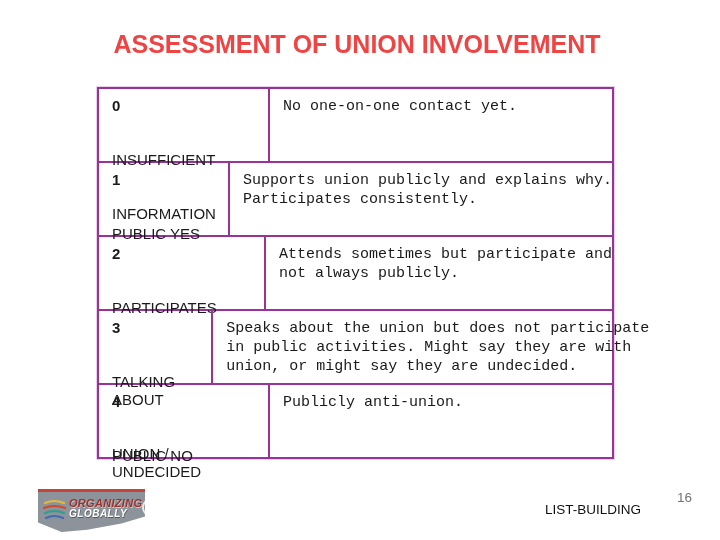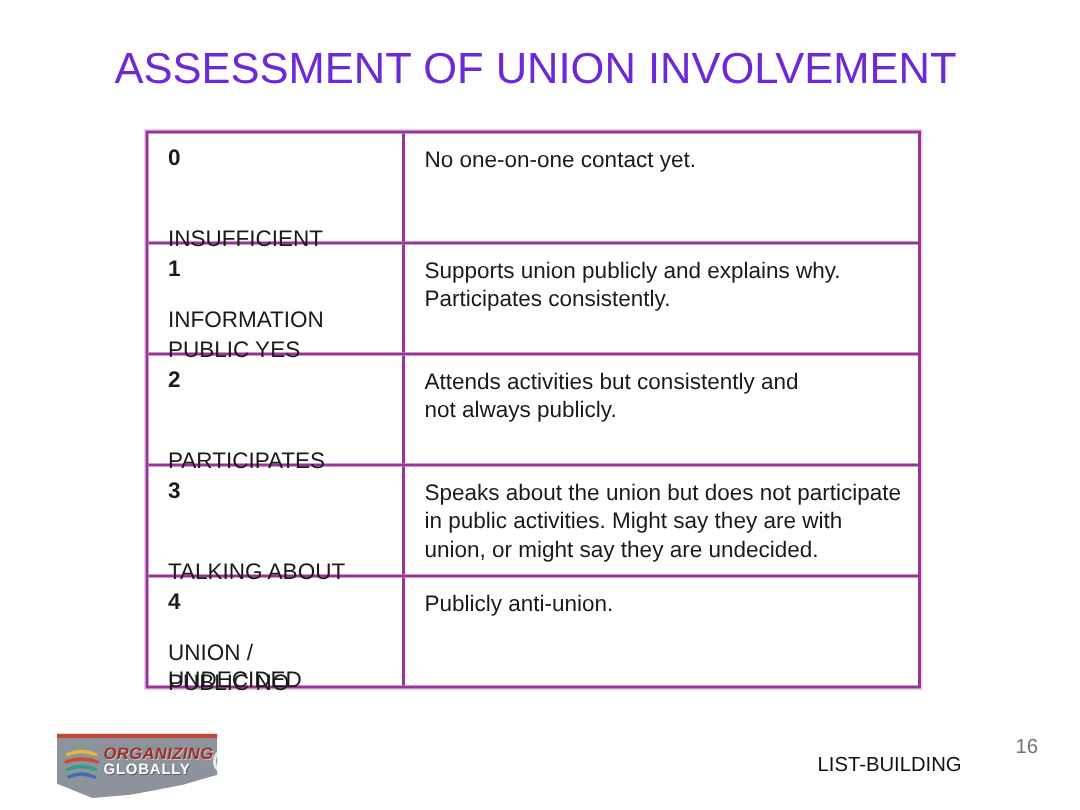--- a/index.html
+++ b/index.html
@@ -14,24 +14,24 @@
   }
 
   
   .slide-title {
     position: absolute;
     top: 30px;
     left: 0;
     width: 714px;
     margin: 0;
     text-align: center;
-    font-size: 29px;
-    font-weight: normal;
+    font-size: 25px;
+    font-weight: bold;
     letter-spacing: 0px;
-    color: #6d28d9;
+    color: #ef4444;
   }
 
   
   .assessment-table {
     position: absolute;
     left: 97px;
     top: 87px;
     width: 517px;
     height: 372px;
     box-sizing: border-box;
@@ -50,21 +50,22 @@
   .t-row:last-child { border-bottom: none; }
   .cell-score {
     width: 171px;
     box-sizing: border-box;
     border-right: 2px solid #993399;
     padding: 8px 10px 6px 13px;
   }
   .cell-desc {
     flex: 1;
     box-sizing: border-box;
-    padding: 8px 10px 6px 13px;
+    padding: 8px 0 6px 13px;
+    font-family: Liberation Mono, monospace;
   }
   .score-number {
     font-size: 15px;
     font-weight: bold;
     line-height: 18px;
     color: #1a1a1a;
   }
   .score-label-line {
     font-size: 15px;
     font-weight: normal;
@@ -129,20 +130,21 @@
     font-style: italic;
     color: #9e2f28;
     letter-spacing: 0.3px;
     text-shadow: 0.5px 0.5px 0 #c9cdd2;
     line-height: 10px;
     white-space: nowrap;
   }
   .logo-line2 {
     font-size: 10px;
     font-weight: bold;
+    font-style: italic;
     color: #ffffff;
     letter-spacing: 0.5px;
     text-shadow: 0.5px 0.5px 0 #55585c;
     line-height: 11px;
     white-space: nowrap;
   }
   .logo-emblem {
     flex: 0 0 auto;
     width: 15px;
     height: 15px;
@@ -186,21 +188,21 @@
         <div class="desc-line">Participates consistently.</div>
       </div>
     </div>
 
     <div class="t-row">
       <div class="cell-score">
         <div class="score-number">2</div>
         <div class="score-label-line">PARTICIPATES</div>
       </div>
       <div class="cell-desc">
-        <div class="desc-line">Attends activities but consistently and</div>
+        <div class="desc-line">Attends sometimes but participate and</div>
         <div class="desc-line">not always publicly.</div>
       </div>
     </div>
 
     <div class="t-row">
       <div class="cell-score">
         <div class="score-number">3</div>
         <div class="score-label-line">TALKING ABOUT</div>
         <div class="score-label-line">UNION / UNDECIDED</div>
       </div>

